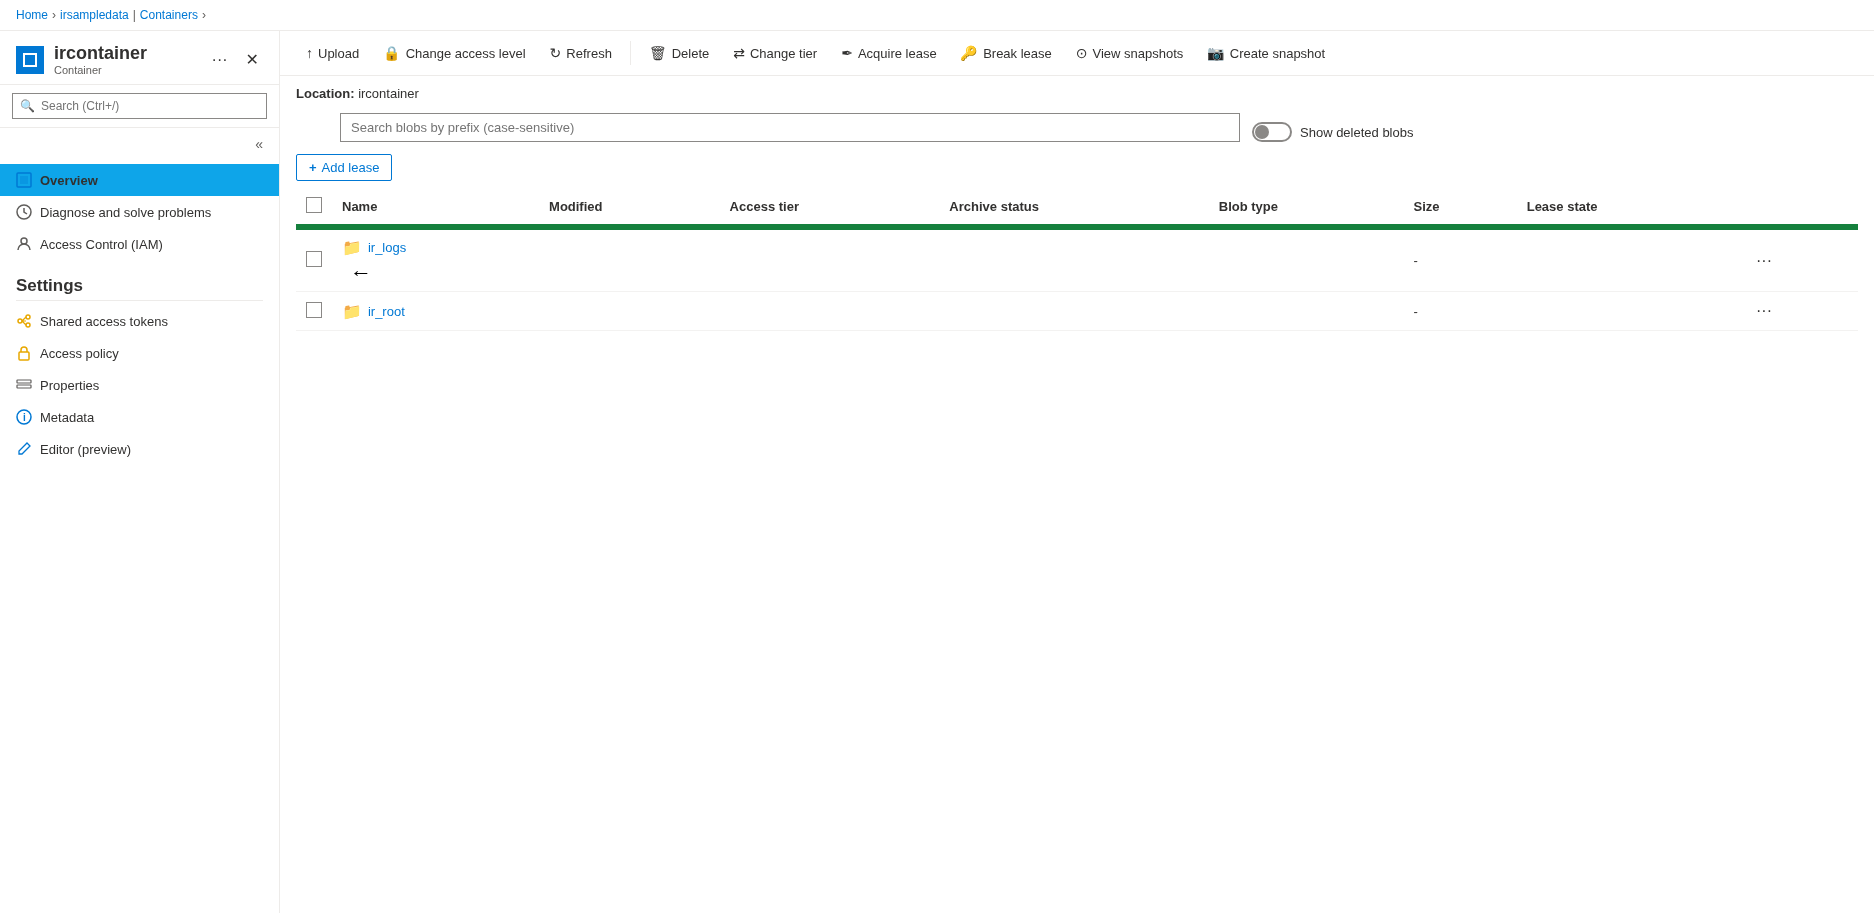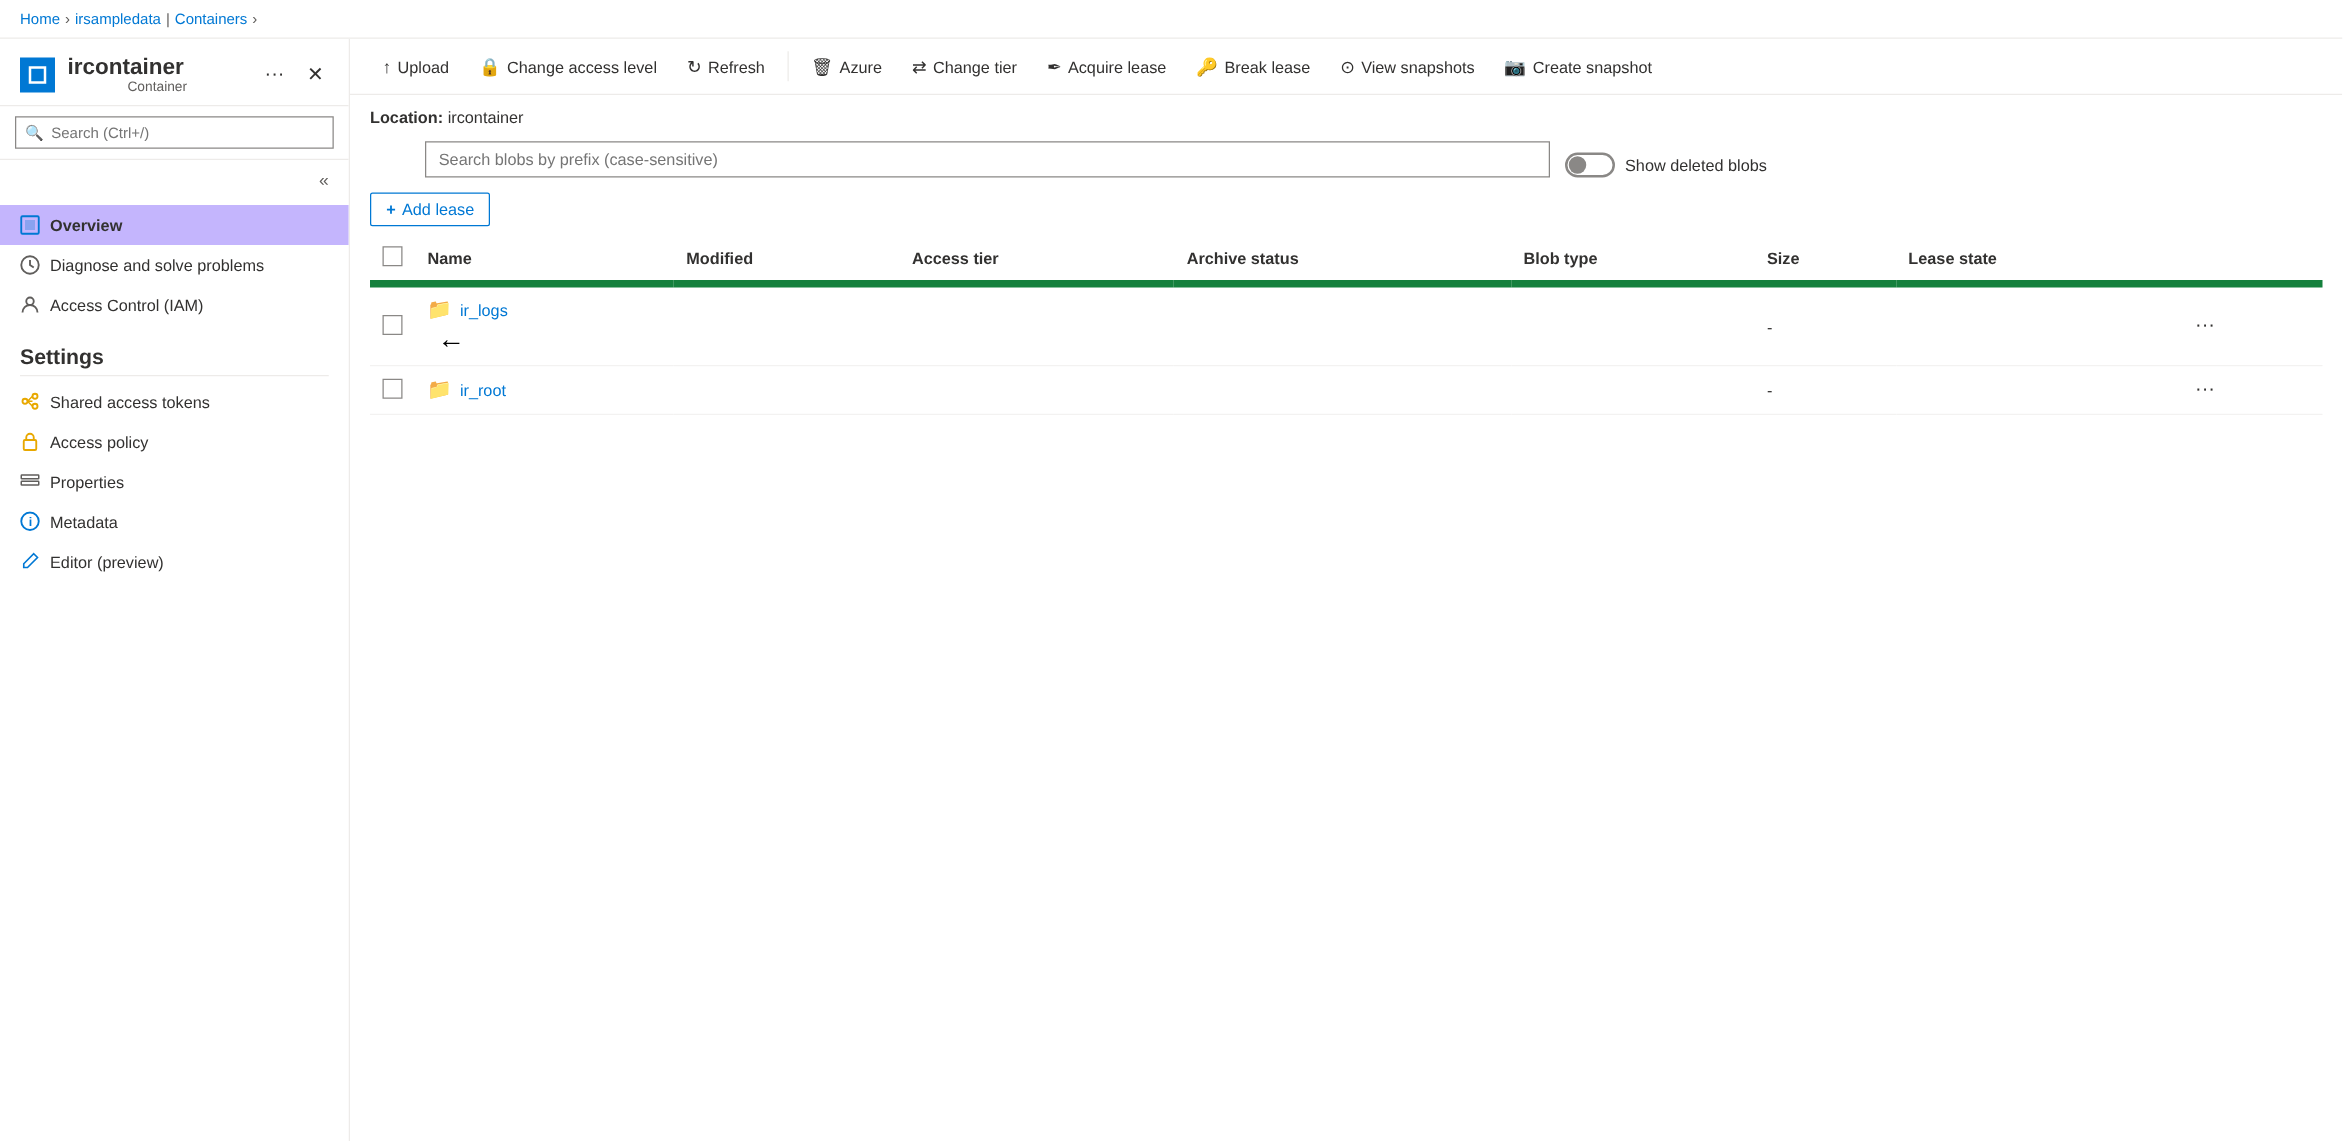--- a/index.html
+++ b/index.html
@@ -15,34 +15,34 @@
 
     
     .main { display: flex; flex: 1; overflow: hidden; }
 
     
     .sidebar { width: 280px; border-right: 1px solid #edebe9; display: flex; flex-direction: column; flex-shrink: 0; overflow-y: auto; }
 
     .sidebar-header { padding: 12px 16px 8px; display: flex; align-items: center; gap: 10px; border-bottom: 1px solid #edebe9; }
     .sidebar-title-group { flex: 1; }
     .sidebar-title { font-size: 18px; font-weight: 600; color: #323130; }
-    .sidebar-subtitle { font-size: 11px; color: #605e5c; text-align: center; }
+    .sidebar-subtitle { font-size: 11px; color: #605e5c; }
     .sidebar-more { color: #323130; font-size: 16px; cursor: pointer; padding: 0 4px; }
     .sidebar-close { color: #323130; font-size: 16px; cursor: pointer; padding: 0 4px; }
 
     .sidebar-search { padding: 8px 12px; border-bottom: 1px solid #edebe9; }
     .sidebar-search input { width: 100%; padding: 5px 8px 5px 28px; border: 1px solid #8a8886; font-size: 12px; outline: none; }
     .search-wrapper { position: relative; }
     .search-wrapper .search-icon-svg { position: absolute; left: 8px; top: 50%; transform: translateY(-50%); color: #605e5c; font-size: 12px; }
 
     .sidebar-collapse { padding: 4px 8px; display: flex; justify-content: flex-end; }
 
     .sidebar-nav { padding: 4px 0; }
     .nav-item { display: flex; align-items: center; gap: 8px; padding: 8px 16px; cursor: pointer; color: #323130; font-size: 13px; }
-    .nav-item.active { background: #c4b5fd; font-weight: 600; }
+    .nav-item.active { background: #0ea5e9; font-weight: 600; }
     .nav-item .nav-icon { width: 16px; height: 16px; display: flex; align-items: center; justify-content: center; flex-shrink: 0; }
 
     .settings-label { padding: 12px 16px 4px; font-size: 17px; font-weight: 600; color: #323130; text-transform: none; }
 
     
     .content { flex: 1; display: flex; flex-direction: column; overflow: hidden; }
 
     
     .toolbar { display: flex; align-items: center; padding: 8px 16px; border-bottom: 1px solid #edebe9; gap: 4px; flex-wrap: wrap; }
     .toolbar-btn { display: flex; align-items: center; gap: 5px; padding: 6px 10px; background: none; border: none; cursor: pointer; color: #323130; font-size: 13px; border-radius: 2px; white-space: nowrap; }
@@ -237,21 +237,21 @@
 
         <button class="toolbar-btn">
           <span class="btn-icon">↻</span>
           <span>Refresh</span>
         </button>
 
         <div class="toolbar-sep"></div>
 
         <button class="toolbar-btn">
           <span class="btn-icon">🗑</span>
-          <span>Azure</span>
+          <span>Delete</span>
         </button>
 
         <button class="toolbar-btn">
           <span class="btn-icon">⇄</span>
           <span>Change tier</span>
         </button>
 
         <button class="toolbar-btn">
           <span class="btn-icon">✒</span>
           <span>Acquire lease</span>

